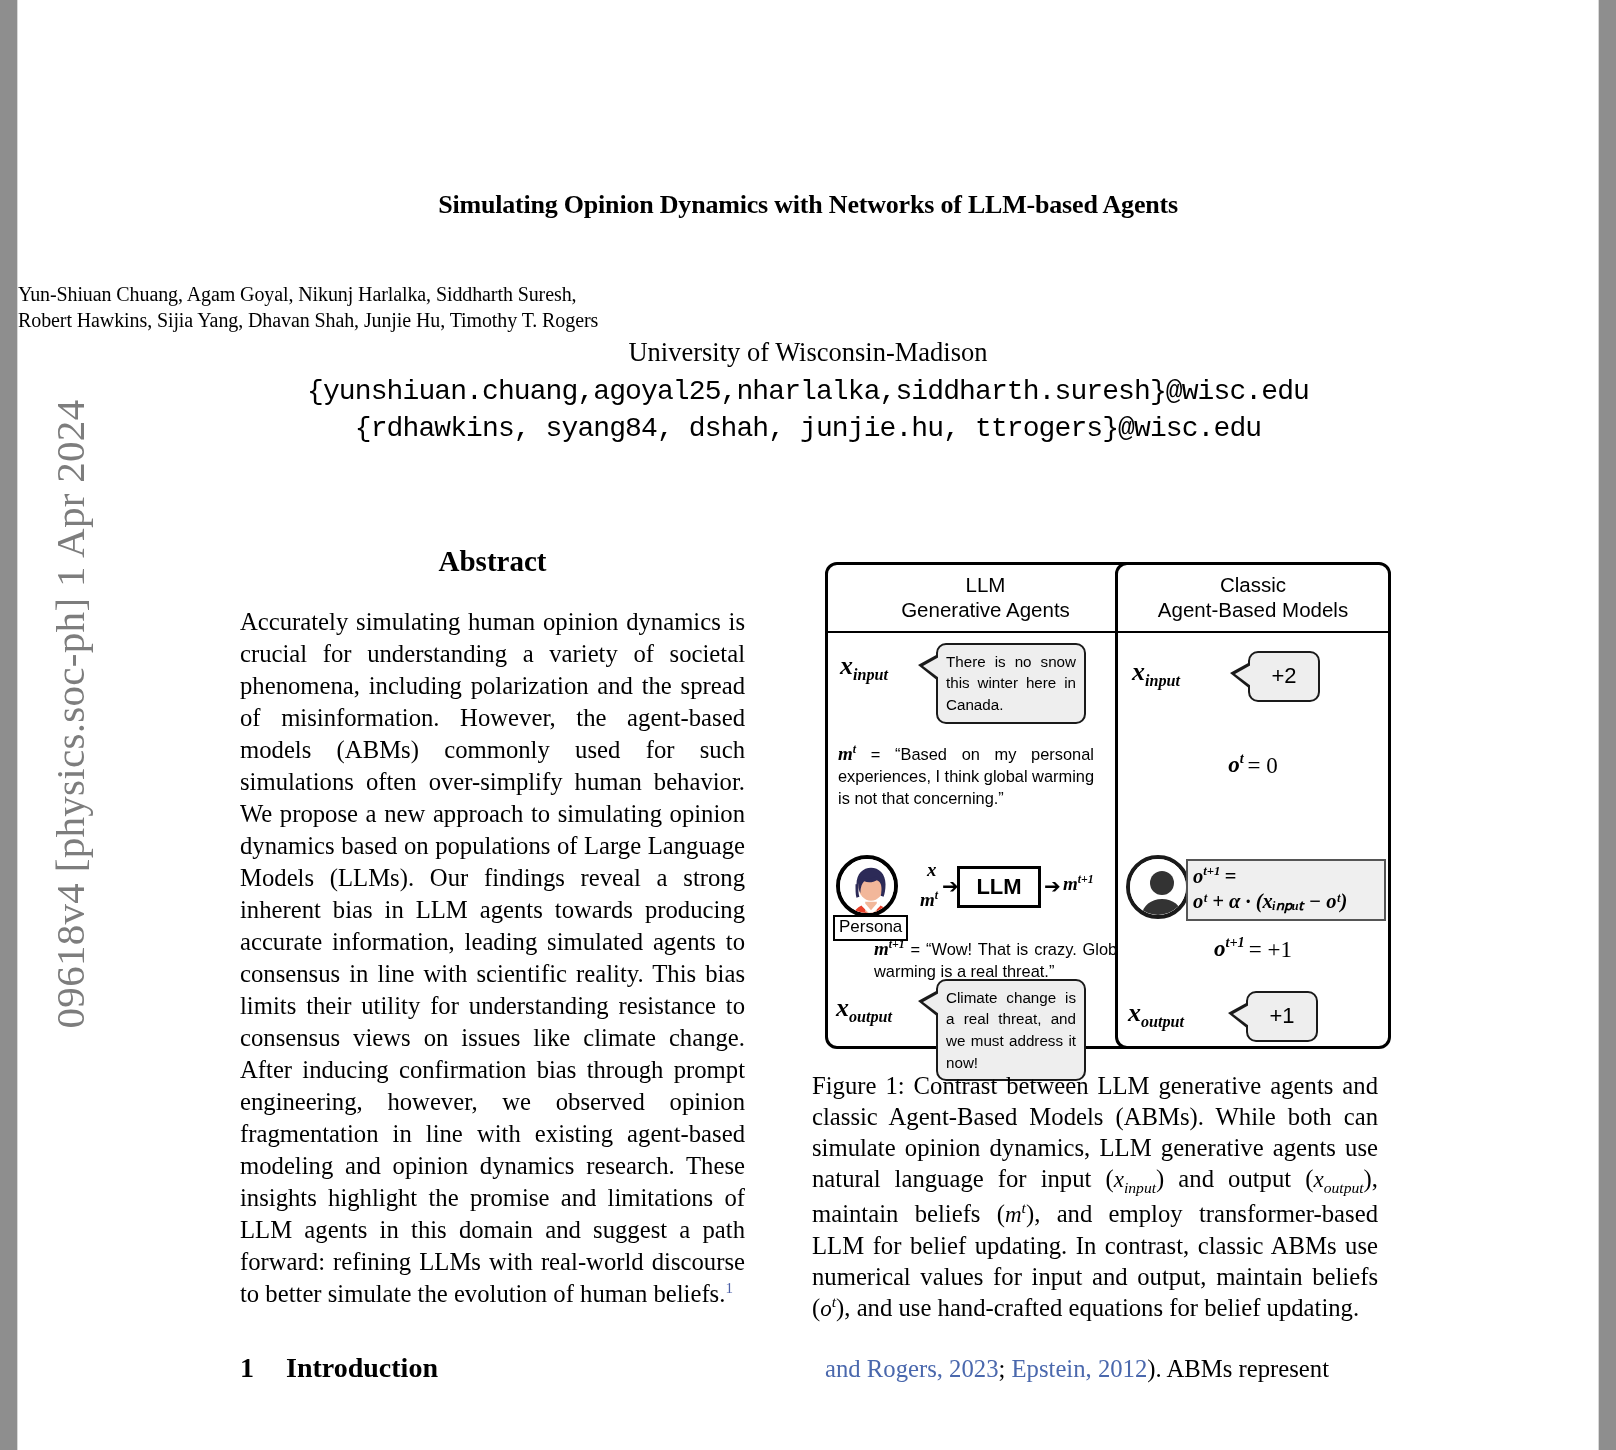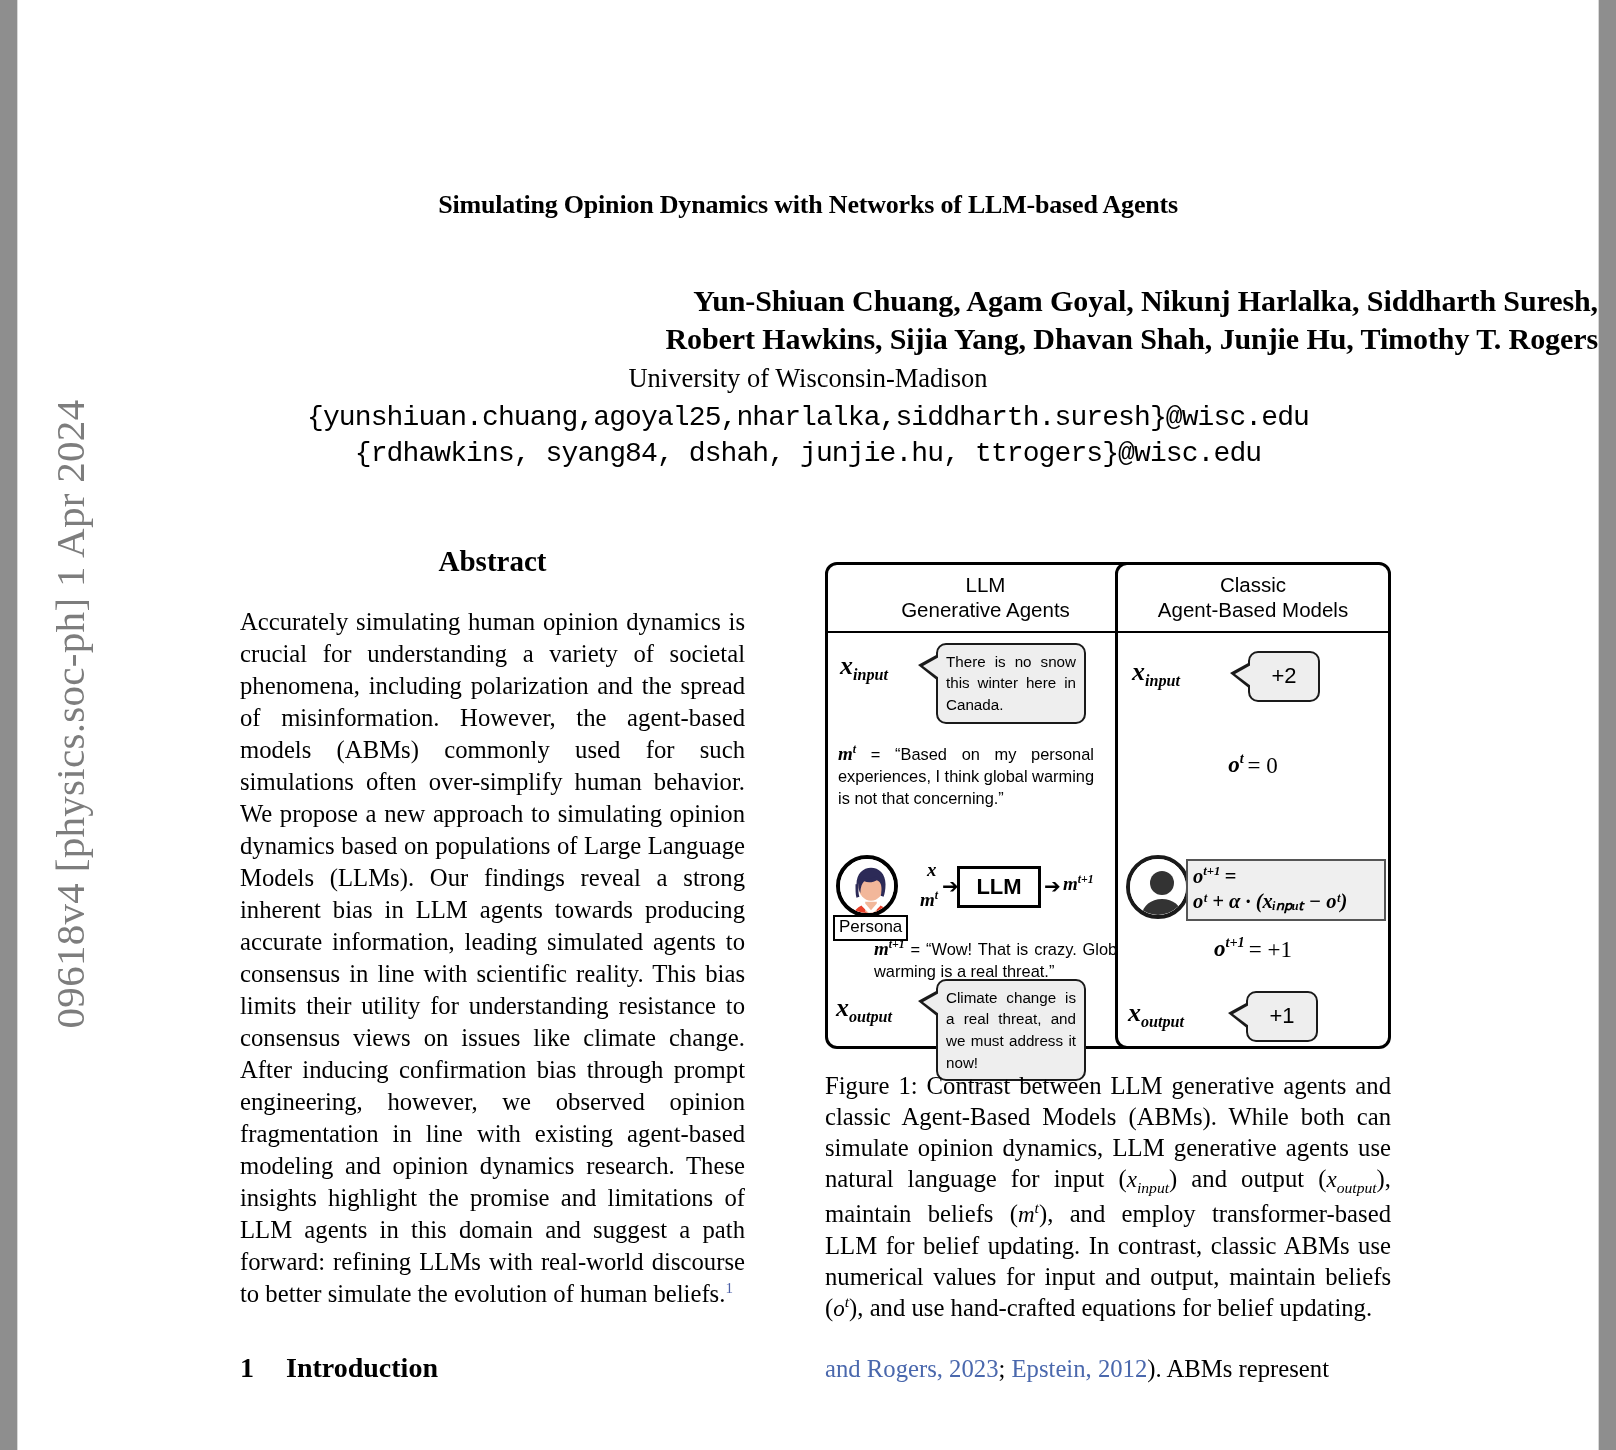--- a/index.html
+++ b/index.html
@@ -42,23 +42,23 @@
   #paper-title {
     margin: 0;
     padding-top: 190px;
     text-align: center;
     font-size: 26px;
     font-weight: bold;
     font-family: "Liberation Serif", serif;
     letter-spacing: -0.2px;
   }
   .author-line {
-    text-align: right;
-    font-size: 30px;
-    font-weight: bold;
+    text-align: left;
+    font-size: 20px;
+    font-weight: normal;
     font-family: "Liberation Serif", serif;
     line-height: 1.28;
     letter-spacing: -0.1px;
   }
   #authors { margin-top: 62px; }
   #affiliation {
     text-align: center;
     font-size: 26.5px;
     font-family: "Liberation Serif", serif;
     margin-top: 4px;
@@ -260,21 +260,21 @@
     position: absolute;
     width: 100%;
     text-align: center;
     font-family: "Liberation Serif", serif;
   }
   .center-eq .mathvar { font-size: 23px; }
   .center-eq .plain { font-family: "Liberation Serif", serif; font-size: 23px; }
 
   #fig-caption {
     position: absolute;
-    left: 20px;
+    left: 7px;
     top: 525px;
     width: 566px;
     font-family: "Liberation Serif", serif;
     font-size: 24.7px;
     line-height: 1.26;
     text-align: justify;
     text-align-last: left;
   }
   .inline-math {
     font-family: "Liberation Serif", serif;

